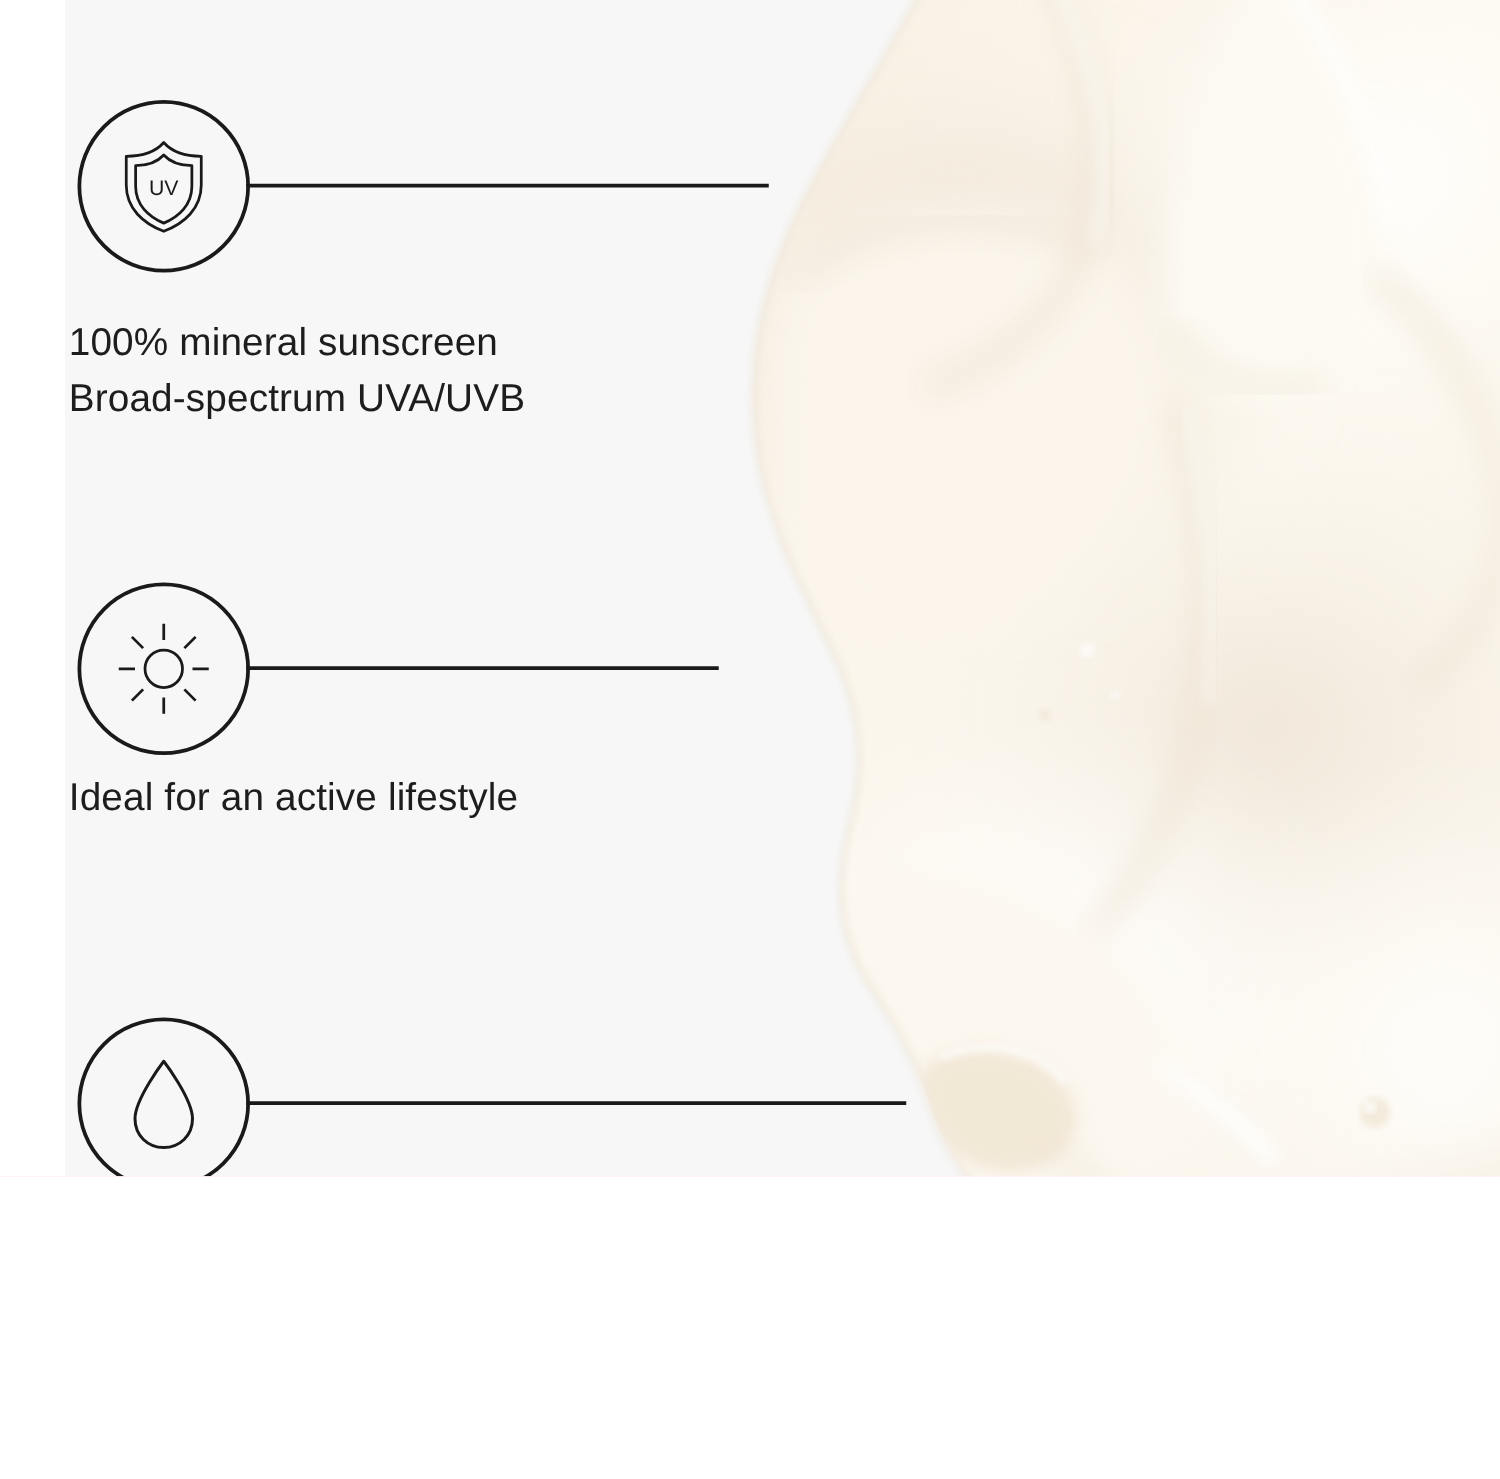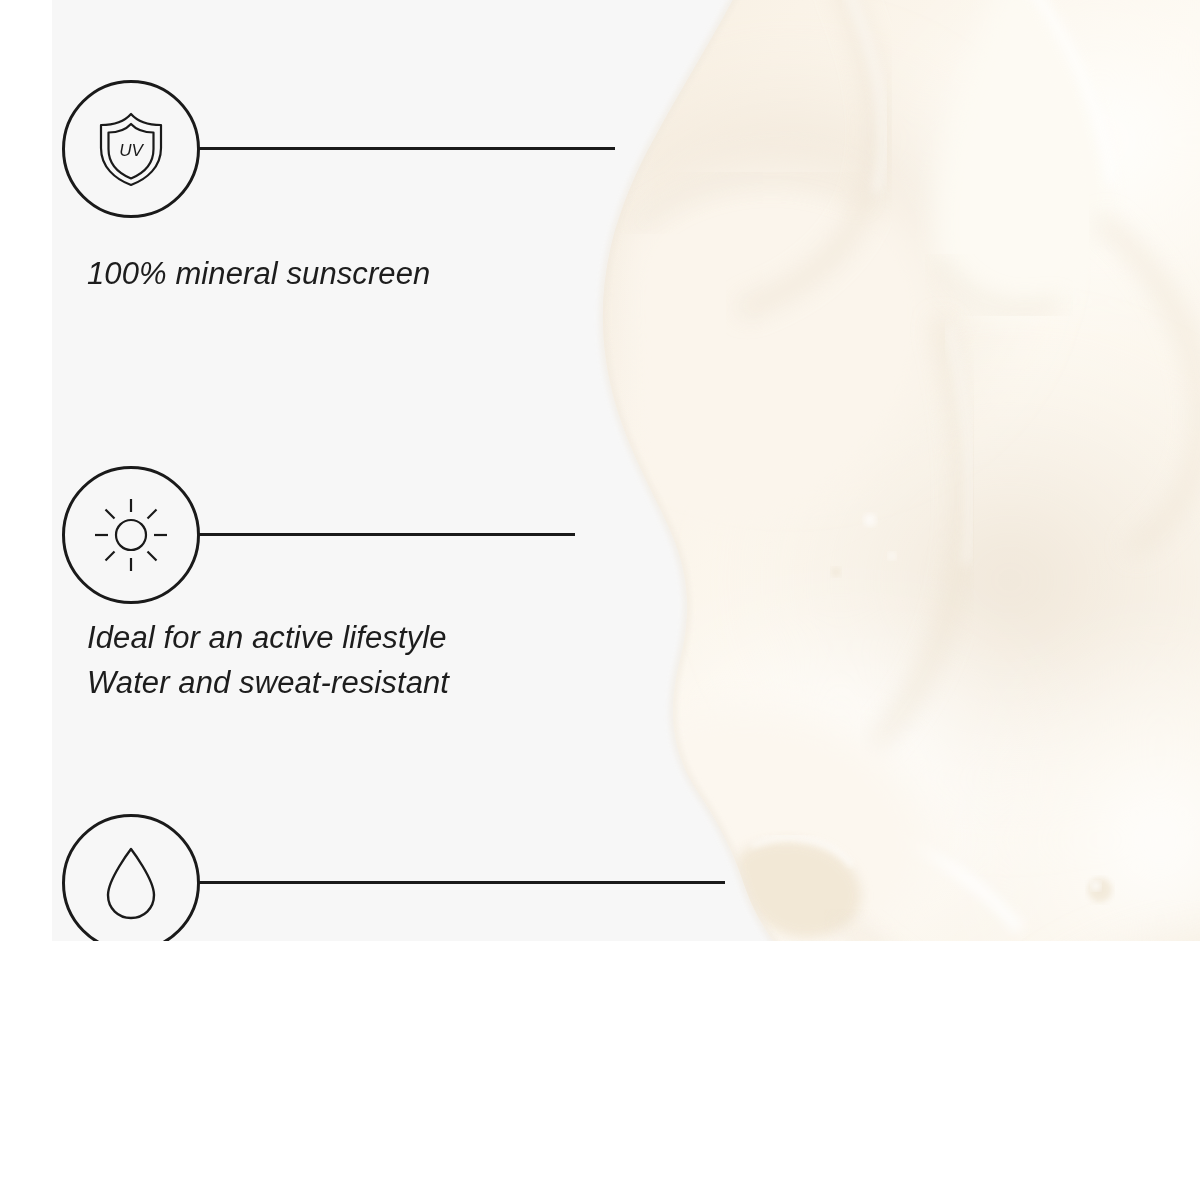--- a/index.html
+++ b/index.html
@@ -10,21 +10,20 @@
   body {
     font-family: "Liberation Sans", sans-serif;
   }
 
   #canvas {
     position: relative;
     width: 1200px;
     height: 941px;
     overflow: hidden;
     background: #ef4444;
-    font-style: italic;
   }
 
   
   .panel-bg {
     position: absolute;
     left: 52px;
     top: 0;
     width: 1148px;
     height: 1183px;
     background: #f7f7f7;
@@ -85,21 +84,21 @@
     font-size: 31px;
     line-height: 45px;
     color: #1d1d1d;
     font-weight: 400;
     letter-spacing: 0.1px;
     width: 520px;
   }
   .text-1 { top: 251px; }
   .text-2 { top: 615px; }
   .text-3 { top: 985px; }
-  .feature-text .line { display: block; white-space: nowrap; margin-left: 32px; }
+  .feature-text .line { display: block; white-space: nowrap; }
 </style>
 </head>
 <body>
 
 <div id="canvas">
 
   <div class="panel-bg"></div>
   <div class="left-margin"></div>
 
   <div class="cream-photo">
@@ -271,21 +270,21 @@
       <path d="M30 5
                C 30 5, 7 35, 7 51
                C 7 64.5, 17.3 74, 30 74
                C 42.7 74, 53 64.5, 53 51
                C 53 35, 30 5, 30 5 Z" fill="none" stroke="#1a1a1a" stroke-width="2.4" stroke-linejoin="round"></path>
     </svg>
   </div>
 
   <div class="feature-text text-1">
     <span class="line">100% mineral sunscreen</span>
+    <span class="line">Broad-spectrum UVA/UVB</span>
   </div>
 
   <div class="feature-text text-2">
     <span class="line">Ideal for an active lifestyle</span>
-    <span class="line">Water and sweat-resistant</span>
   </div>
 
 
 </div>
 
 </body></html>

